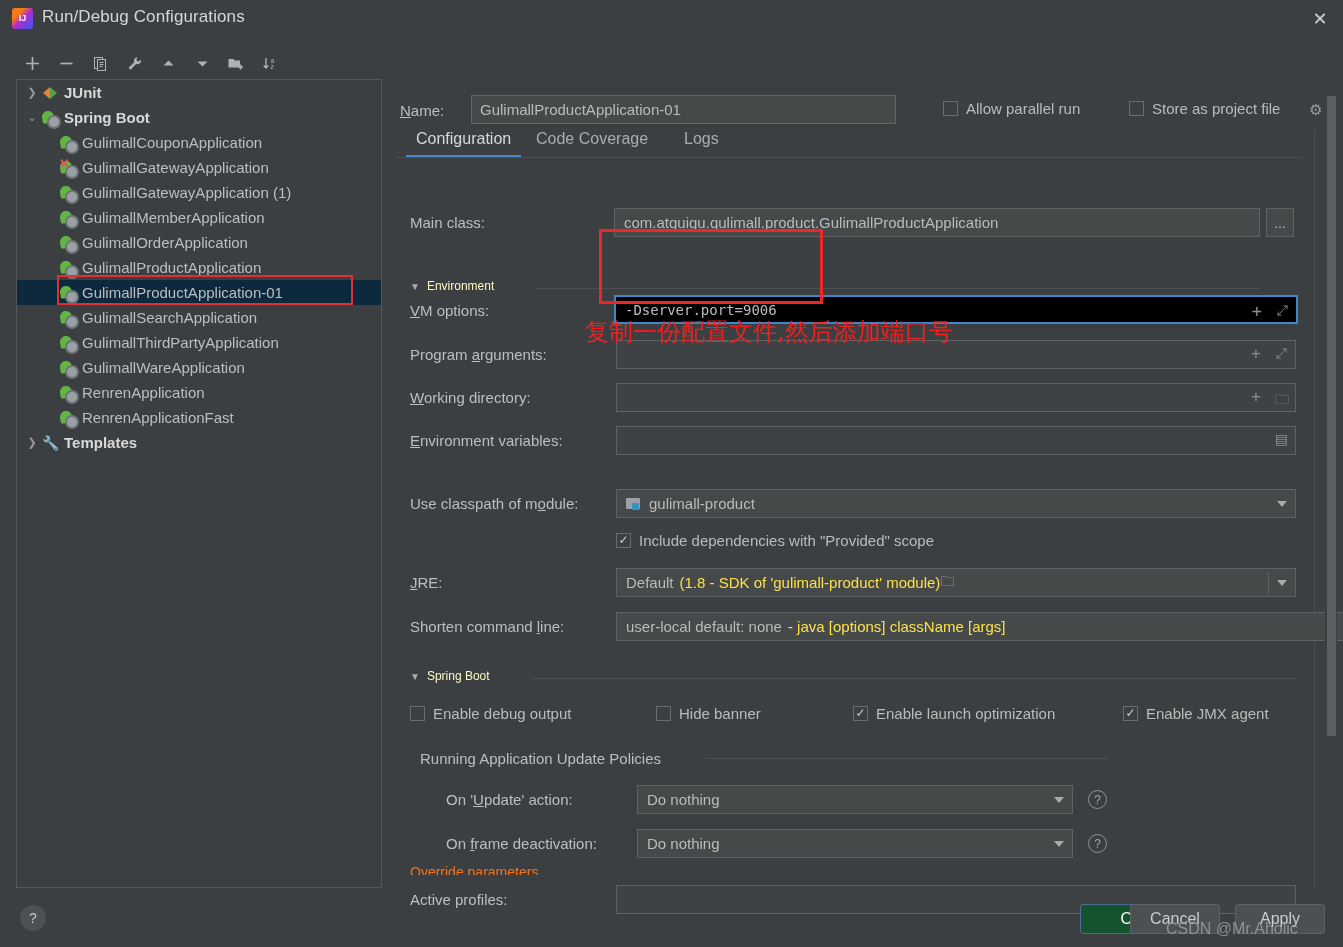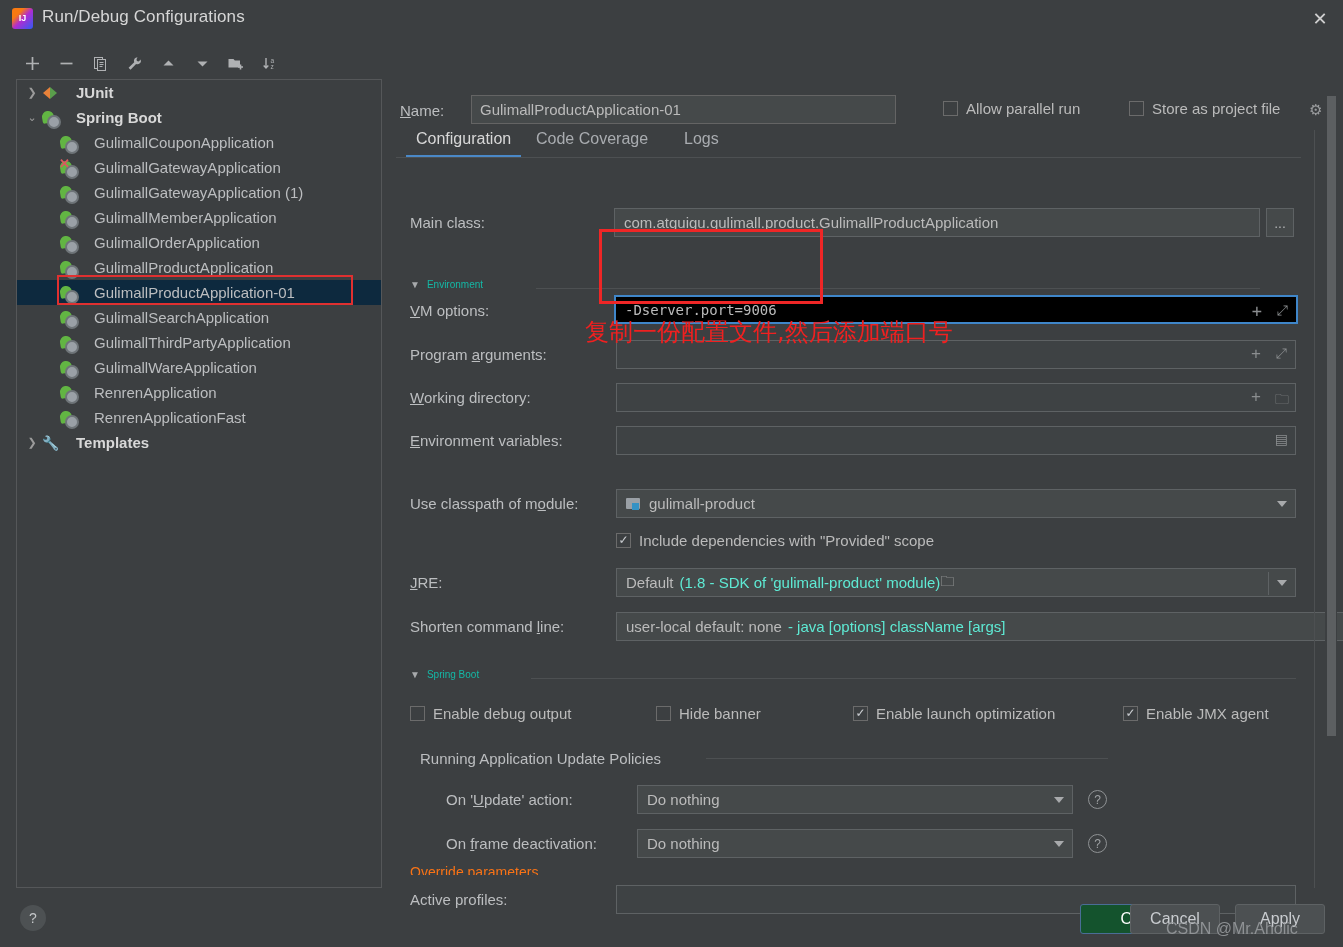--- a/index.html
+++ b/index.html
@@ -63,21 +63,21 @@
   .tree-row {
     height: 25px; display: flex; align-items: center; cursor: pointer;
     padding-left: 6px; position: relative; white-space: nowrap;
   }
   .tree-row.selected { background: #0d293e; }
   .tw {
     width: 18px; display: flex; align-items: center; justify-content: center;
     color: #9b9b9b; font-size: 11px; flex: 0 0 18px;
   }
   .tree-indent { width: 36px; flex: 0 0 36px; }
-  .tree-label { font-size: 15px; color: #bcbec0; margin-left: 12px; }
+  .tree-label { font-size: 15px; color: #bcbec0; }
   .tree-label.grp { font-weight: bold; color: #d8d8d8; }
 
   
   .ic { width: 20px; height: 18px; position: relative; flex: 0 0 20px; margin-right: 3px; }
   .ic-spring::before {
     content: ""; position: absolute; left: 1px; top: 2px;
     width: 12px; height: 12px; border-radius: 50% 50% 50% 2px;
     background: #62b543; transform: rotate(-10deg);
   }
   .ic-spring::after {
@@ -171,34 +171,34 @@
   .mono { font-family: "DejaVu Sans Mono", monospace; font-size: 14px; }
 
   .btn-dots {
     position: absolute; width: 28px; height: 29px; background: #45494a;
     border: 1px solid #5e6264; color: #b0b2b4; font-size: 14px;
     display: flex; align-items: center; justify-content: center; cursor: pointer;
   }
 
   .section-head { position: absolute; display: flex; align-items: center; cursor: pointer; }
   .section-head .tri { color: #a8aaac; font-size: 10px; margin-right: 7px; }
-  .section-head .stxt { color: #14b8a6; font-size: 10px; }
+  .section-head .stxt { color: #fef9c3; font-size: 12px; }
   .section-line { position: absolute; height: 1px; background: #4d5052; }
 
   .dd {
     position: absolute; background: #45494a; border: 1px solid #5e6264;
     height: 29px; display: flex; align-items: center; padding: 0 9px;
     color: #bbbbbb; font-size: 15px; cursor: pointer;
   }
   .dd .arrow {
     position: absolute; right: 8px; top: 11px; width: 0; height: 0;
     border-left: 5px solid transparent; border-right: 5px solid transparent;
     border-top: 6px solid #a8aaac;
   }
-  .muted { color: #5eead4; }
+  .muted { color: #fde047; }
   .dd-sep { position: absolute; width: 1px; background: #5e6264; }
 
   .form-check { position: absolute; display: flex; align-items: center; cursor: pointer; }
 
   .help-round {
     position: absolute; width: 19px; height: 19px; border-radius: 50%;
     border: 1px solid #8f9294; color: #9fa2a4; font-size: 12px;
     display: flex; align-items: center; justify-content: center; cursor: pointer;
   }
 

